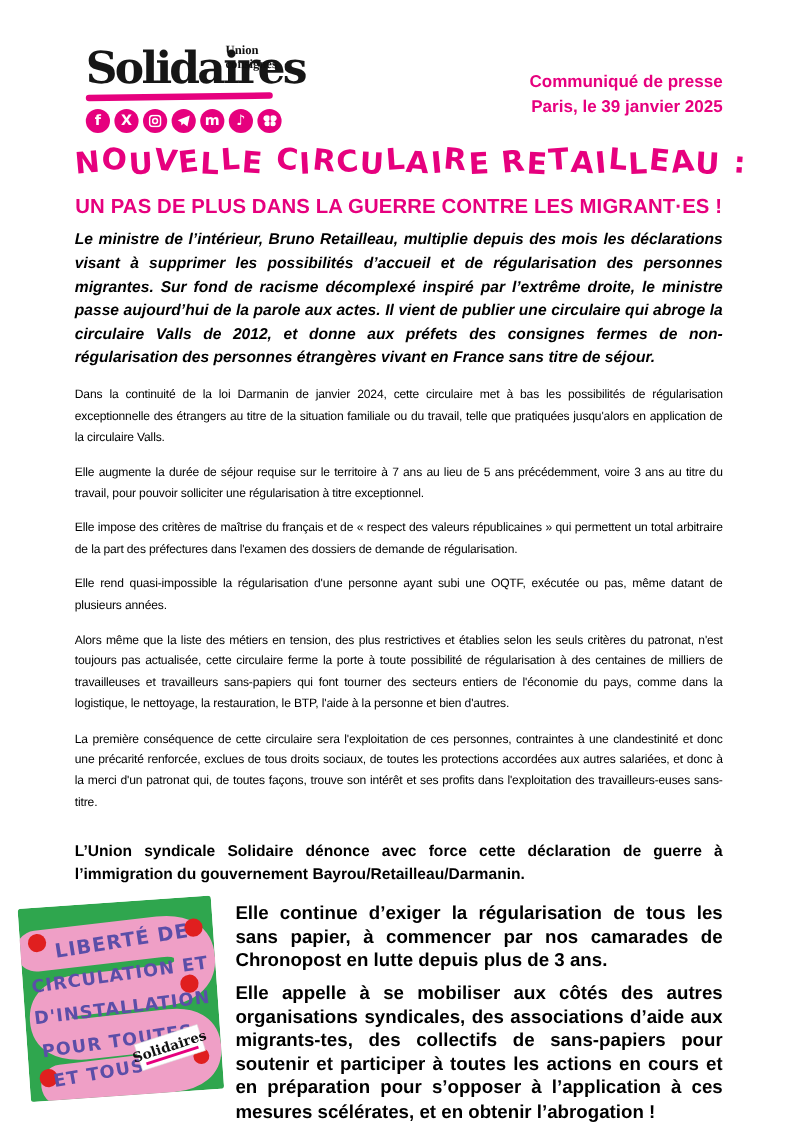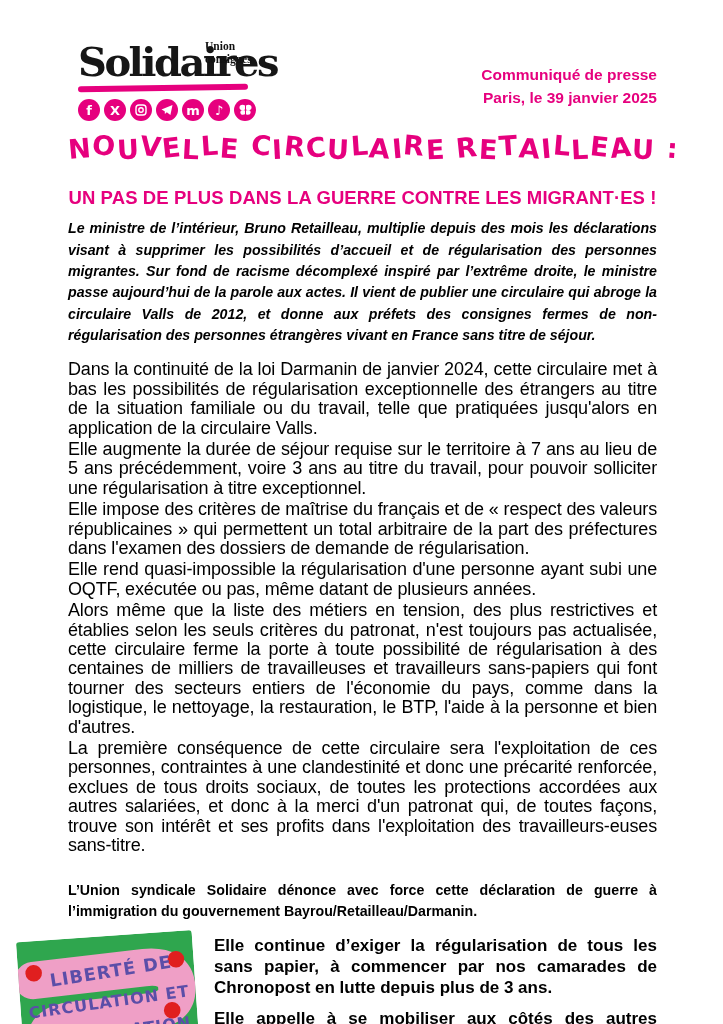--- a/index.html
+++ b/index.html
@@ -44,31 +44,31 @@
 
   .title{
     text-align:center; color:var(--accent);
     font-family:"DejaVu Sans", sans-serif; font-weight:800;
     font-size:27px; letter-spacing:1.5px; line-height:1.2; white-space:nowrap;
   }
   .title span{ display:inline-block; }
 
   .subtitle{
     text-align:center; color:var(--accent); font-weight:700;
-    font-size:18.5px; letter-spacing:0.1px; margin-top:23px;
+    font-size:18.5px; letter-spacing:0.1px; margin-top:13px;
   }
 
   .intro{
     font-weight:700; font-style:italic; text-align:justify;
     font-size:14.2px; line-height:21.3px; margin-top:9px;
   }
 
   p.body{
-    font-size:18px; line-height:19.4px; text-align:justify;
-    letter-spacing:-0.15px; margin:2px 0 0 0;
+    font-size:11px; line-height:19.4px; text-align:justify;
+    letter-spacing:-0.15px; margin:12px 0 0 0;
   }
   p.strong{
     font-size:14.2px; line-height:21px; font-weight:700;
     text-align:justify; margin:24px 0 0 0;
   }
 
   
   .bottom{ margin-top:4px; }
   .poster-wrap{
     float:left; width:176px; height:180px; margin:10px 16px 0 -46px;

